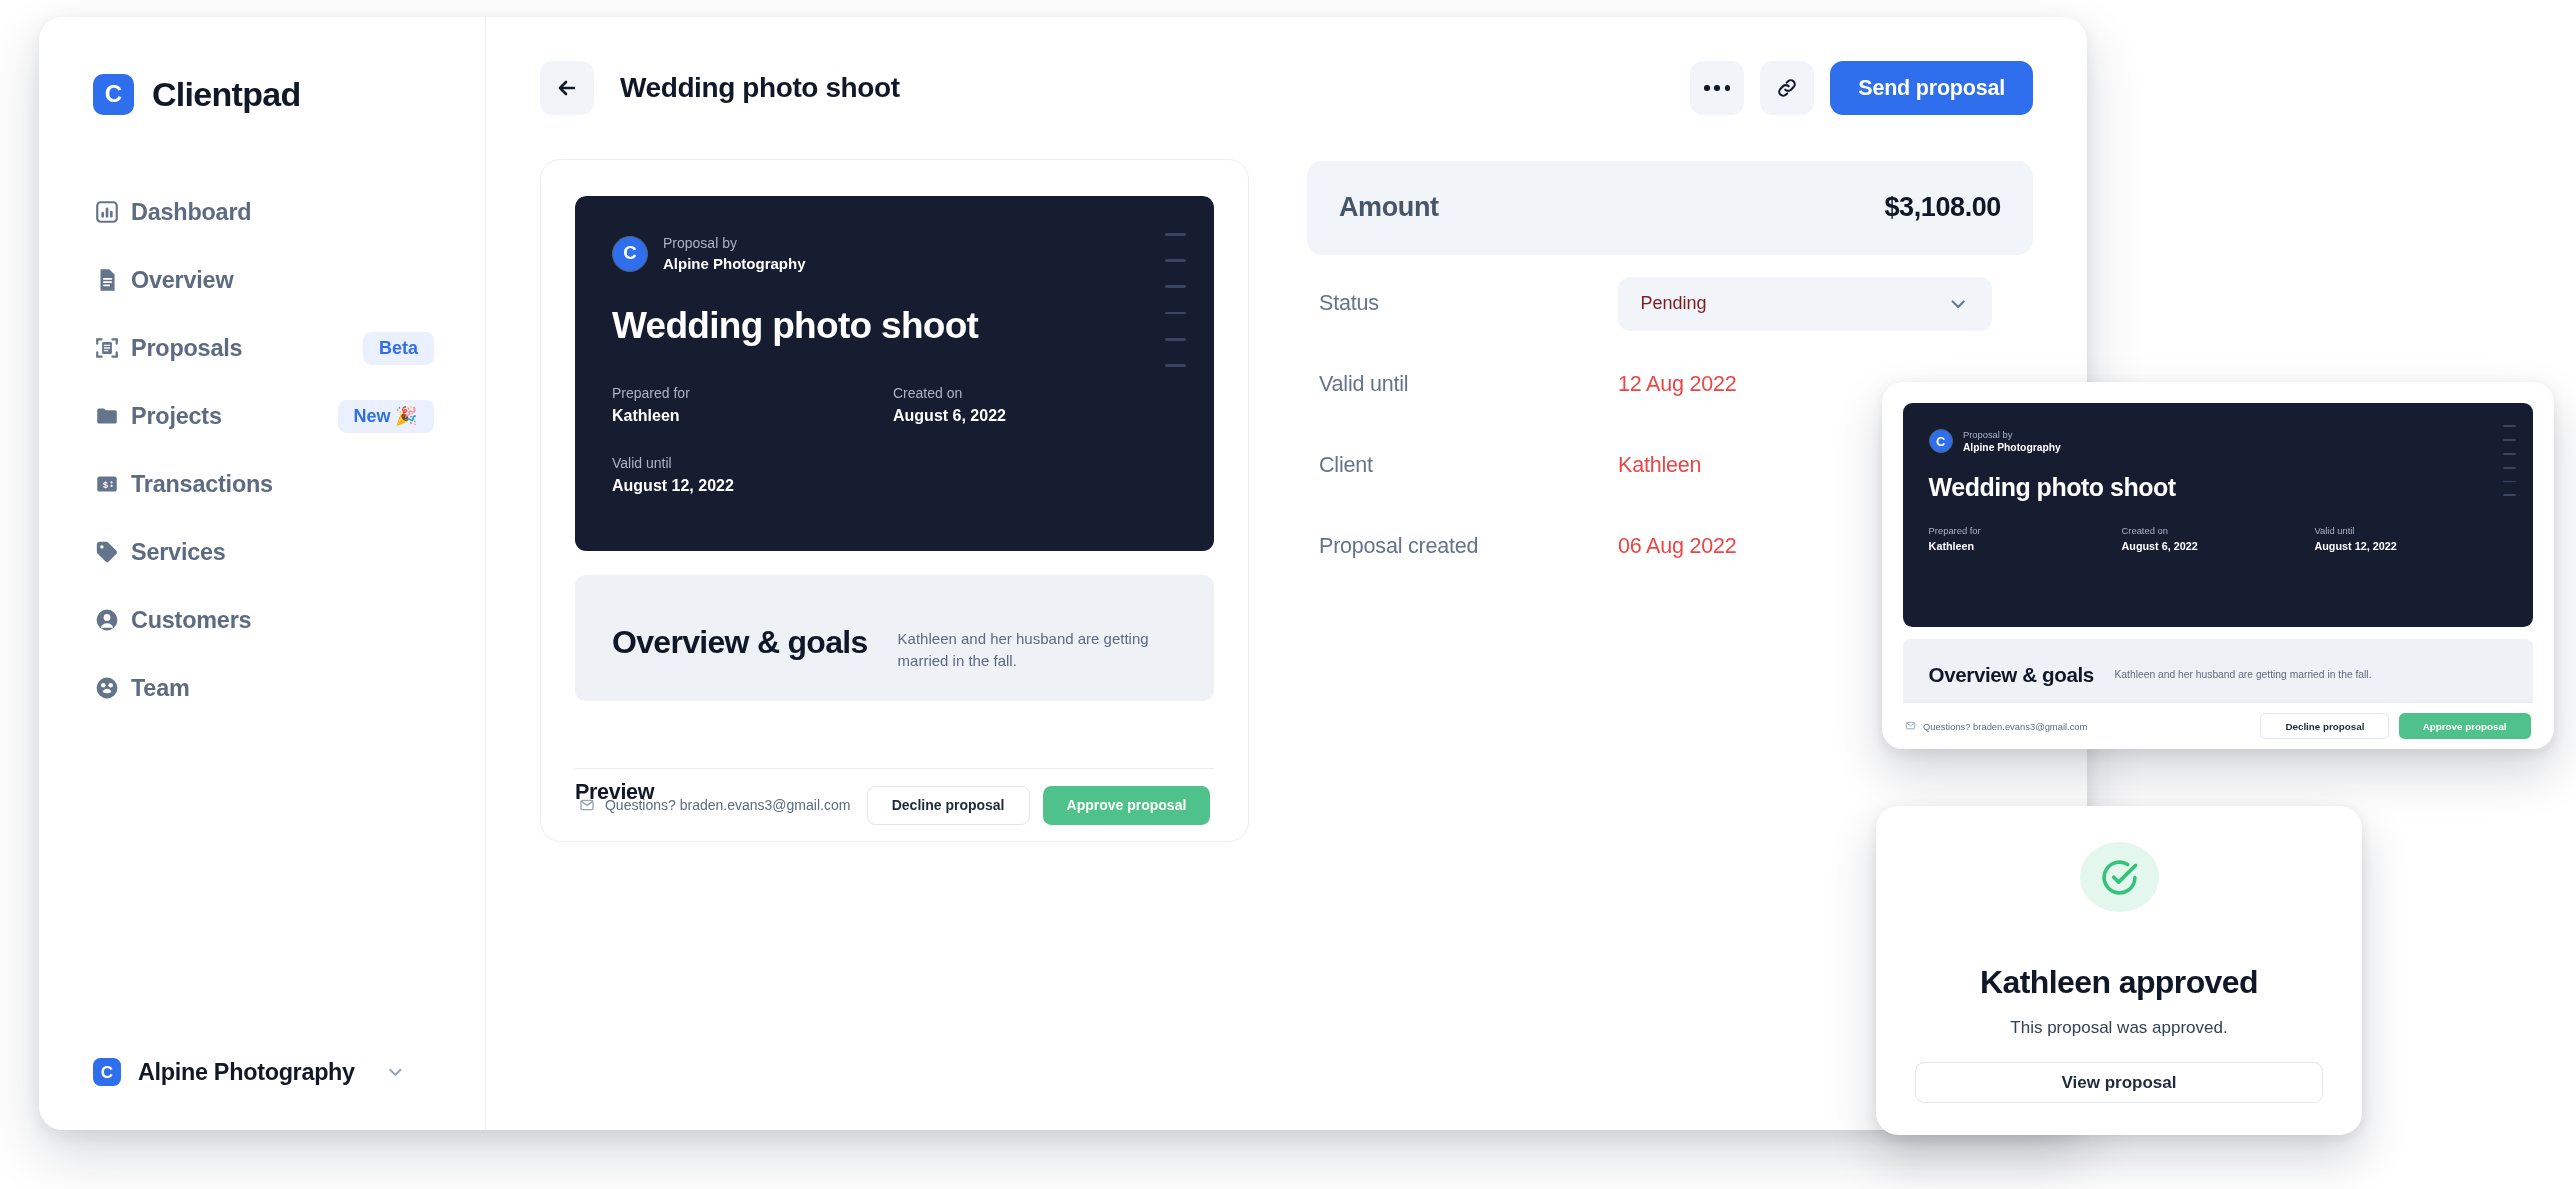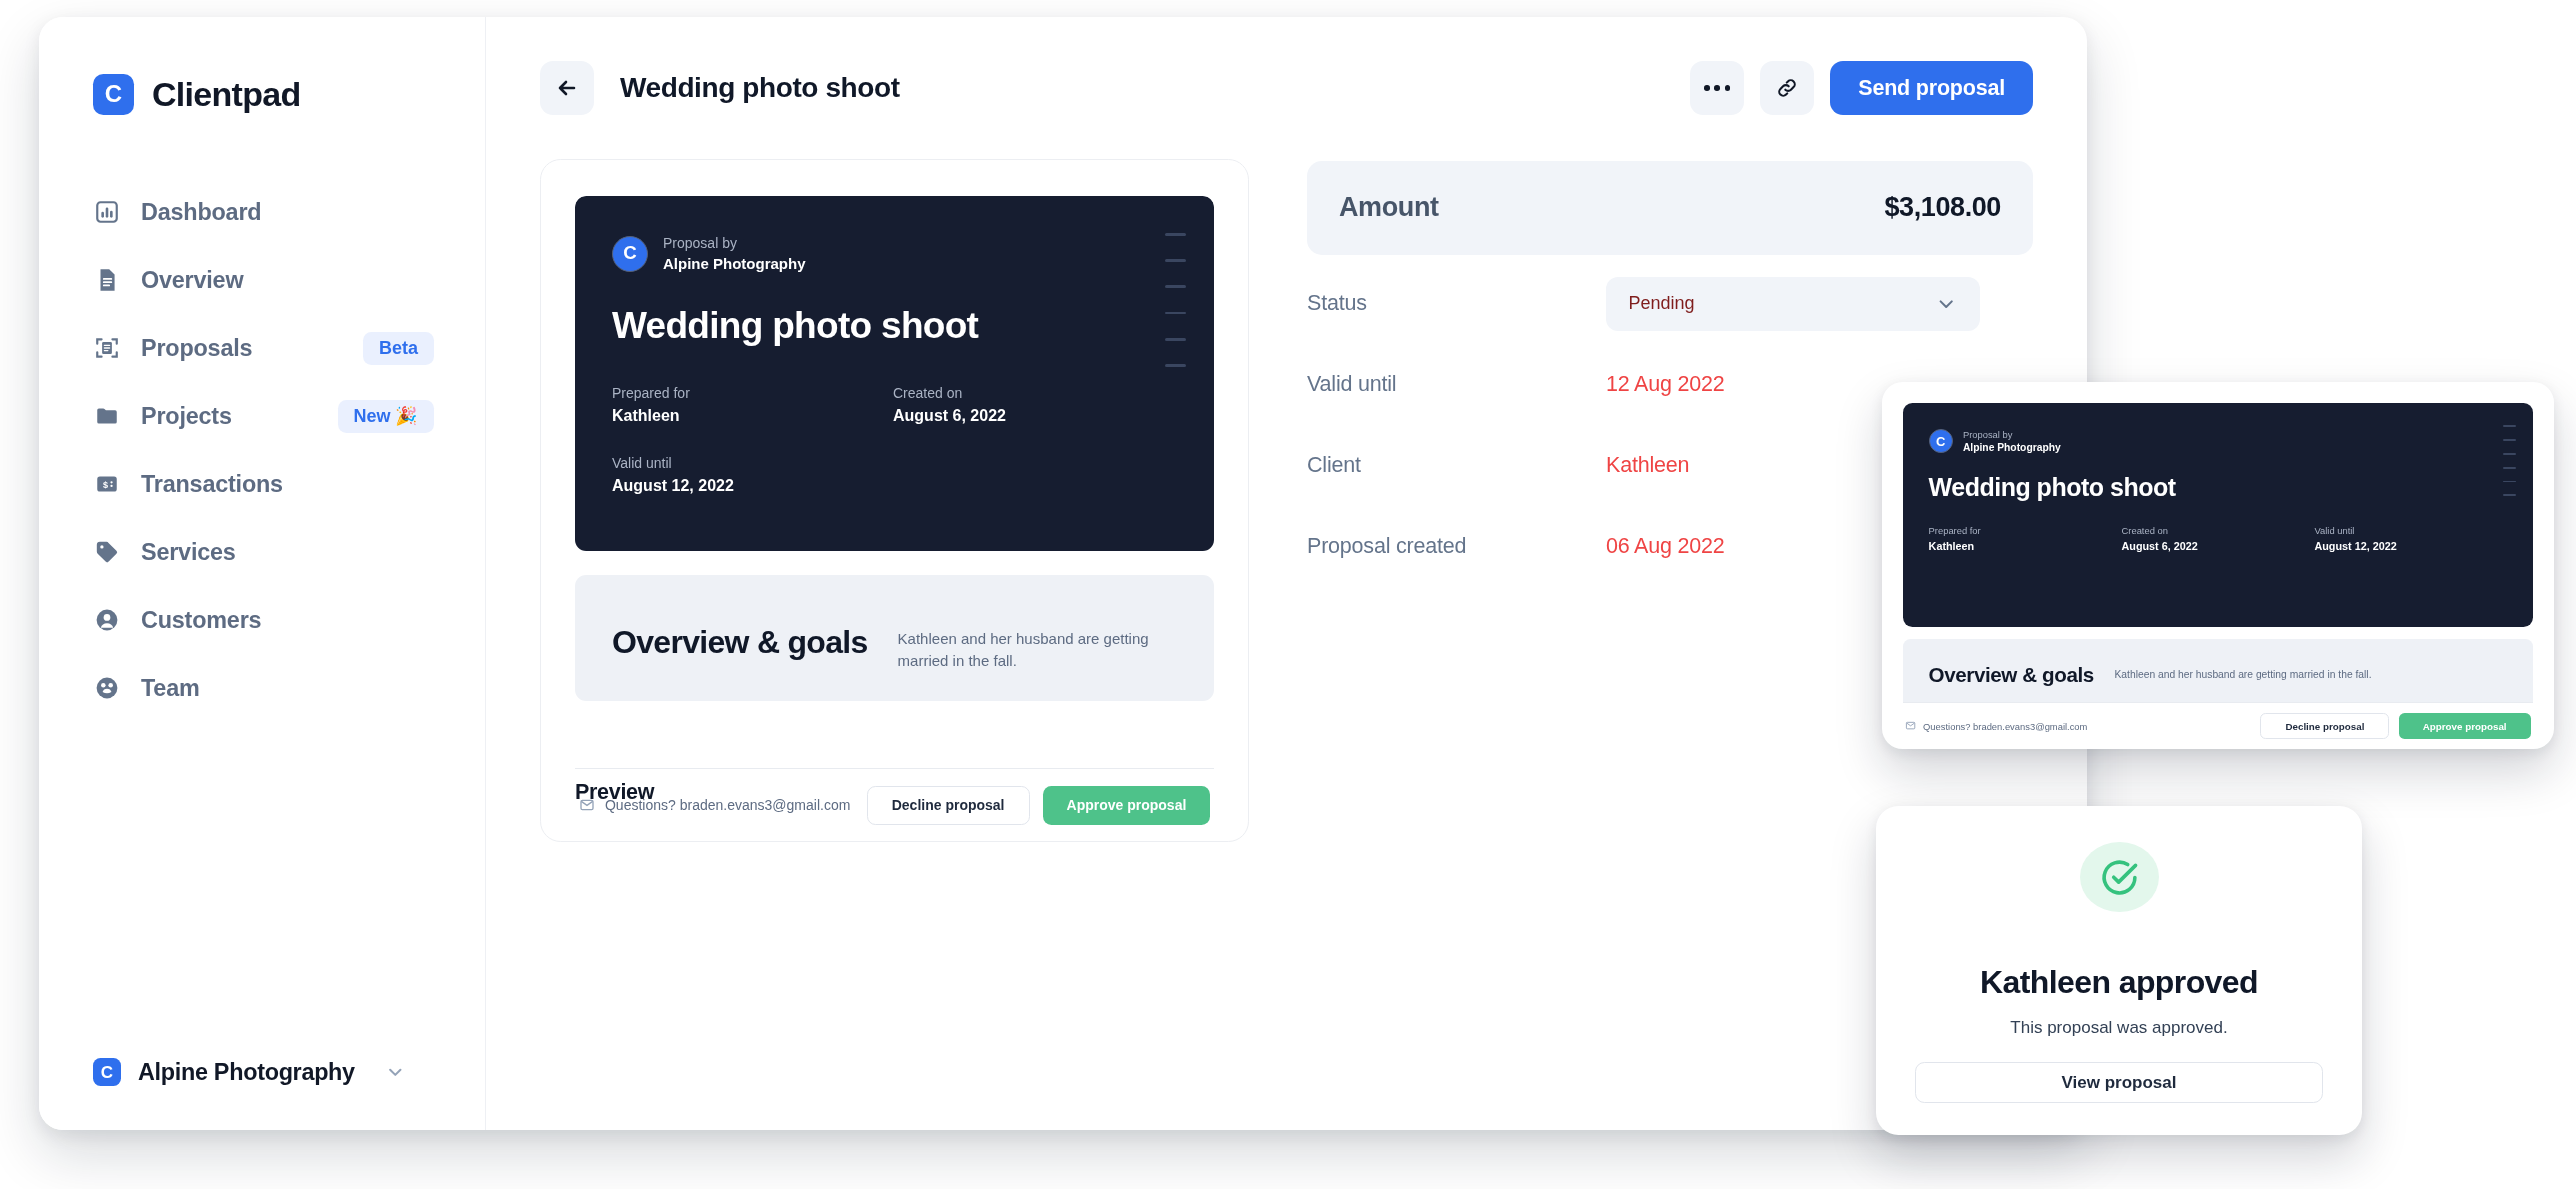--- a/index.html
+++ b/index.html
@@ -31,21 +31,21 @@
   .brand { display: flex; align-items: center; gap: 18px; padding: 0 0 0 54px; height: 52px; }
   .brand-logo {
     width: 41px; height: 41px; border-radius: 10.3px; background: #2f6fed;
     display: flex; align-items: center; justify-content: center; flex: 0 0 41px;
   }
   .brand-logo span { color: #fff; font-size: 24px; font-weight: 700; line-height: 1; }
   .brand-name { font-size: 34px; font-weight: 700; color: #111827; letter-spacing: -0.7px; }
 
   .nav { margin-top: 58px; display: flex; flex-direction: column; gap: 0; }
   .nav-item {
-    display: flex; align-items: center; gap: 20px;
+    display: flex; align-items: center; gap: 10px;
     height: 68px; padding: 0 51px 0 54px; cursor: pointer;
   }
   .nav-icon { width: 28px; height: 28px; flex: 0 0 28px; display: flex; align-items: center; justify-content: center; color: #64748b; }
   .nav-icon svg { width: 26px; height: 26px; display: block; }
   .nav-label { font-size: 23.4px; font-weight: 600; color: #5d6b82; letter-spacing: -0.2px; white-space: nowrap; }
   .nav-badge {
     margin-left: auto; background: #eaf0fe; color: #2f6fed;
     font-size: 18px; font-weight: 600; border-radius: 8.4px;
     padding: 7.5px 16px; white-space: nowrap; line-height: 1;
   }
@@ -157,21 +157,21 @@
 
   
   .details { flex: 1; min-width: 0; padding-top: 1.9px; }
   .amount-box {
     background: #f1f4f9; border-radius: 15px; height: 94px;
     display: flex; align-items: center; padding: 0 32px;
   }
   .amount-label { font-size: 27px; font-weight: 700; color: #475569; letter-spacing: -0.4px; }
   .amount-value { margin-left: auto; font-size: 27px; font-weight: 700; color: #101828; letter-spacing: -0.4px; }
 
-  .detail-row { display: flex; align-items: center; height: 64px; margin-top: 17px; }
+  .detail-row { display: flex; align-items: center; height: 64px; margin-top: 17px; margin-left: 12px; }
   .detail-row:first-of-type { margin-top: 24px; }
   .detail-label { font-size: 21.5px; color: #64748b; width: 299px; flex: 0 0 299px; letter-spacing: -0.2px; }
   .detail-value { font-size: 21.5px; color: #ef4444; letter-spacing: -0.2px; }
   .status-select {
     width: 374px; height: 54px; border-radius: 12px; background: #f1f4f9;
     display: flex; align-items: center; padding: 0 22.4px; cursor: pointer;
   }
   .status-text { font-size: 18px; color: #7f1d1d; }
   .status-caret { margin-left: auto; color: #64748b; display: flex; }
   .status-caret svg { width: 22.4px; height: 22.4px; }

